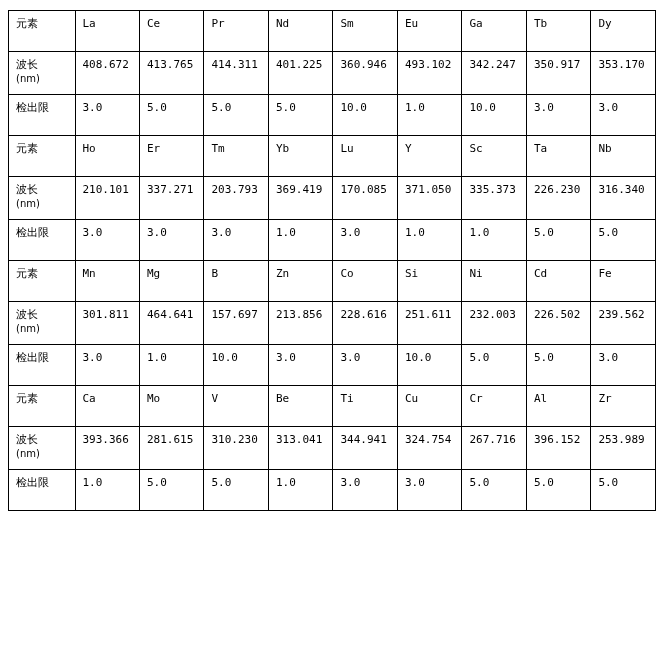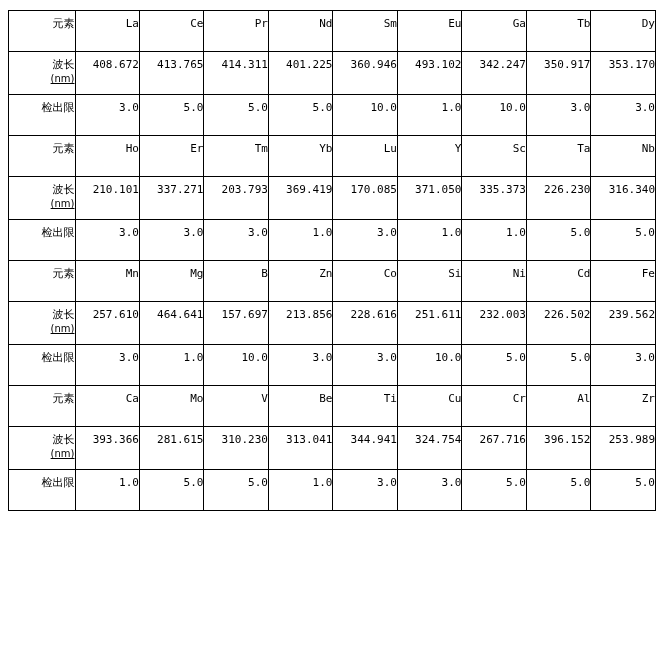--- a/index.html
+++ b/index.html
@@ -18,41 +18,39 @@
     position: relative;
     width: 666px;
     height: 658px;
     box-sizing: border-box;
   }
   table.data-table {
     border-collapse: collapse;
     width: 648px;
     margin: 10px 0 0 8px;
     table-layout: fixed;
-    text-align: right;
   }
   table.data-table col.labelcol { width: 66px; }
   table.data-table col.datacol  { width: 64px; }
   table.data-table td {
     border: 1px solid #000000;
     vertical-align: top;
     padding: 6px 0 6px 7px;
     font-size: 11px;
     line-height: 1.25;
     height: 28px;
     white-space: nowrap;
     overflow: hidden;
   }
   td.label-cell {
     font-family: "DejaVu Sans", "Liberation Sans", sans-serif;
     font-size: 12px;
   }
   td.label-cell .sub {
     font-size: 10px;
-    text-decoration: underline;
   }
   .stack-line {
     display: block;
     min-height: 15px;
   }
 </style>
 </head>
 <body>
 
 <div class="sheet">
@@ -168,21 +166,21 @@
           <td>Si</td>
           <td>Ni</td>
           <td>Cd</td>
           <td>Fe</td>
         </tr>
         <tr>
           <td class="label-cell">
             <span class="stack-line">波长</span>
             <span class="stack-line sub">(nm)</span>
           </td>
-          <td>257.610</td>
+          <td>301.811</td>
           <td>464.641</td>
           <td>157.697</td>
           <td>213.856</td>
           <td>228.616</td>
           <td>251.611</td>
           <td>232.003</td>
           <td>226.502</td>
           <td>239.562</td>
         </tr>
         <tr>

